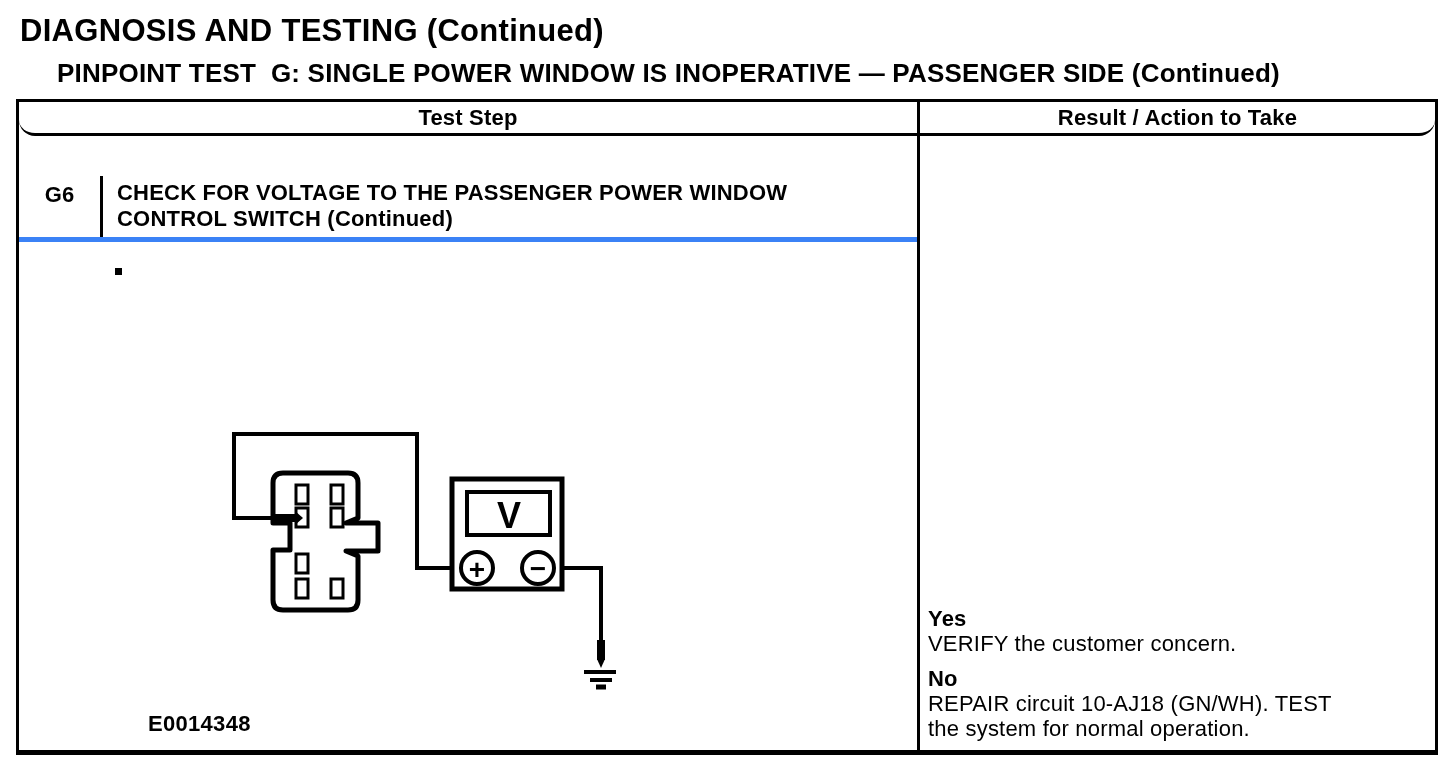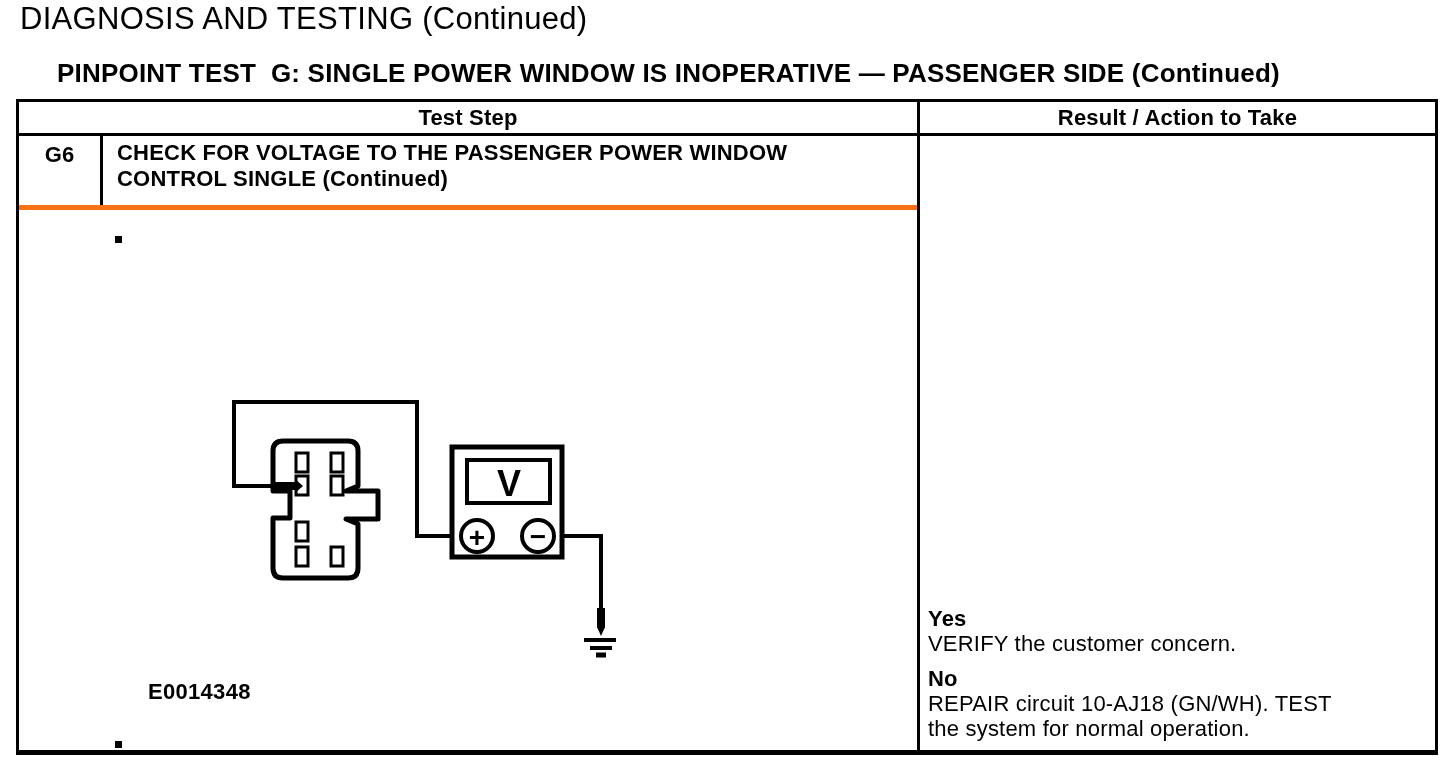--- a/index.html
+++ b/index.html
@@ -3,42 +3,42 @@
 <meta charset="utf-8">
 <style>
   * { margin:0; padding:0; box-sizing:border-box; }
   html,body { background:#fff; }
   body {
     width:1456px; height:762px; position:relative; overflow:hidden;
     font-family:"Liberation Sans", sans-serif; color:#000;
     -webkit-font-smoothing:none;
   }
   .page-title {
-    position:absolute; left:20px; top:1px;
-    font-size:31px; font-weight:normal; letter-spacing:0.3px; white-space:pre;
+    position:absolute; left:20px; top:13px;
+    font-size:31px; font-weight:bold; letter-spacing:0.3px; white-space:pre;
   }
   .page-subtitle {
     position:absolute; left:57px; top:58px;
     font-size:26px; font-weight:bold; letter-spacing:0.2px; white-space:pre;
   }
   .test-table {
     position:absolute; left:16px; top:99px; width:1422px; height:656px;
     border:3px solid #000; border-bottom-width:5px;
   }
-  .hdr-row { display:flex; height:34px; border-bottom:3px solid #000; }
+  .hdr-row { display:flex; height:34px; border-bottom:3px solid #000;border-radius:16px; }
   .hdr-cell {
     font-size:22px; font-weight:bold; text-align:center; padding-top:3px;
     letter-spacing:0.2px;
   }
   .hdr-left  { width:901px; border-right:3px solid #000; }
   .hdr-right { flex:1; }
   .main-row { display:flex; height:614px; }
   .col-left  { width:901px; border-right:3px solid #000; display:flex; flex-direction:column; }
   .col-right { flex:1; position:relative; }
-  .g6-row { height:74px; border-bottom:5px solid #f97316; display:flex; }
+  .g6-row { height:66px; border-bottom:5px solid #3b82f6; display:flex;margin-top:40px; }
   .g6-id {
     width:84px; border-right:3px solid #000; text-align:center;
     font-size:22px; font-weight:bold; padding-top:6px;
   }
   .g6-heading {
     flex:1; font-size:22px; font-weight:bold; line-height:26px;
     padding:4px 0 0 14px; white-space:pre-line; letter-spacing:0.2px;
   }
   .step-body { position:relative; flex:1; }
   .bullet {
@@ -76,21 +76,21 @@
 <div class="test-table">
   <div class="hdr-row">
     <div class="hdr-cell hdr-left">Test Step</div>
     <div class="hdr-cell hdr-right">Result / Action to Take</div>
   </div>
   <div class="main-row">
     <div class="col-left">
       <div class="g6-row">
         <div class="g6-id">G6</div>
         <div class="g6-heading">CHECK FOR VOLTAGE TO THE PASSENGER POWER WINDOW
-CONTROL SINGLE (Continued)</div>
+CONTROL SWITCH (Continued)</div>
       </div>
       <div class="step-body">
         <div class="bullet bullet-1"></div>
 
         <svg class="diagram-svg" width="410" height="270" viewBox="0 0 410 270">
 
           <polyline points="74,92 28,92 28,8 211,8 211,142 258,142" fill="none" stroke="#000" stroke-width="4"></polyline>
 
           <path d="M77,47 H142 Q152,47 152,57 V92 L140,97 H172 V125 H140 L152,130 V174
                    Q152,184 142,184 H77 Q67,184 67,174 V124 H84 V97 H67 V57 Q67,47 77,47 Z" fill="#fff" stroke="#000" stroke-width="5" stroke-linejoin="round"></path>

